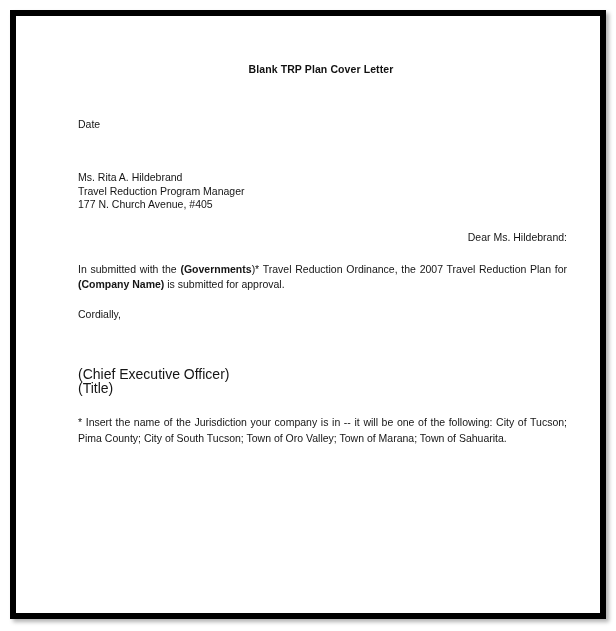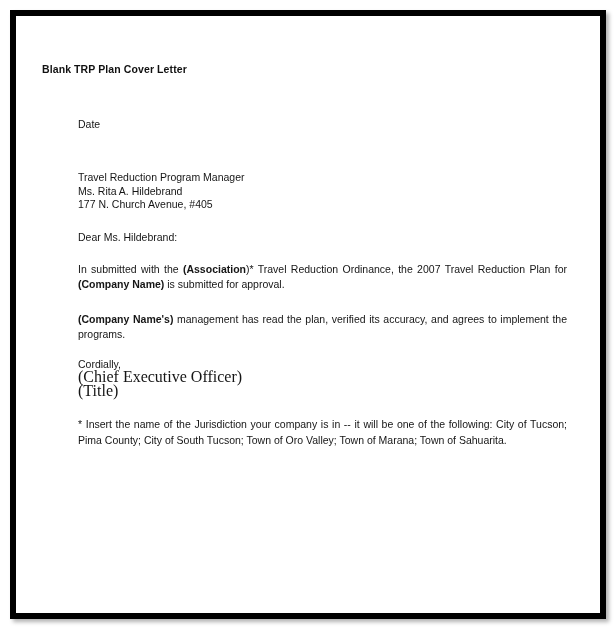--- a/index.html
+++ b/index.html
@@ -41,21 +41,21 @@
     position: relative;
     width: 100%;
     height: 100%;
     box-sizing: border-box;
     background: #ffffff;
     overflow: hidden;
   }
 
   
   .heading-block {
-    text-align: left;
+    text-align: center;
     padding-left: 26px;
   }
   .doc-title {
     font-size: 10.5px;
     font-weight: bold;
     color: #111111;
     letter-spacing: 0.1px;
     margin-top: 47px;
   }
   .doc-letterhead {
@@ -83,42 +83,43 @@
     font-size: 10.5px;
     color: #151515;
     line-height: 13.6px;
   }
   .address-line { white-space: pre; }
 
   .salutation {
     margin-top: 19px;
     font-size: 10.5px;
     color: #151515;
+    text-align: right;
   }
 
   .para {
     margin-top: 19px;
     font-size: 10.5px;
     color: #151515;
     line-height: 15.5px;
     text-align: justify;
   }
   .para b { font-weight: bold; }
 
   .closing {
     margin-top: 15px;
     font-size: 10.5px;
     color: #151515;
   }
 
   .signature-block {
-    font-size: 16px;
+    margin-top: 48px;
+    font-size: 14px;
     color: #151515;
     line-height: 13.8px;
-    font-family: Liberation Serif, serif;
   }
   .signature-line { white-space: pre; }
 
   .footnote {
     margin-top: 20px;
     font-size: 10.5px;
     color: #151515;
     line-height: 15.5px;
     text-align: justify;
   }
@@ -132,30 +133,29 @@
 
       <div class="heading-block">
         <div class="doc-title">Blank TRP Plan Cover Letter</div>
       </div>
 
       <div class="body-area">
 
         <div class="date-line">Date</div>
 
         <div class="address-block">
+          <div class="address-line">Ms. Rita A. Hildebrand</div>
           <div class="address-line">Travel Reduction Program Manager</div>
-          <div class="address-line">Ms. Rita A. Hildebrand</div>
           <div class="address-line">177 N. Church Avenue, #405</div>
         </div>
 
         <div class="salutation">Dear Ms. Hildebrand:</div>
 
-        <div class="para"><span>In submitted with the </span><b>(Association</b><span>)* Travel Reduction Ordinance, the 2007 Travel Reduction Plan for </span><b>(Company Name)</b><span> is submitted for approval.</span></div>
+        <div class="para"><span>In submitted with the </span><b>(Governments</b><span>)* Travel Reduction Ordinance, the 2007 Travel Reduction Plan for </span><b>(Company Name)</b><span> is submitted for approval.</span></div>
 
-        <div class="para"><b>(Company Name's)</b><span> management has read the plan, verified its accuracy, and agrees to implement the programs.</span></div>
 
         <div class="closing">Cordially,</div>
 
         <div class="signature-block">
           <div class="signature-line">(Chief Executive Officer)</div>
           <div class="signature-line">(Title)</div>
         </div>
 
         <div class="footnote">* Insert the name of the Jurisdiction your company is in -- it will be one of the following: City of Tucson; Pima County; City of South Tucson; Town of Oro Valley; Town of Marana; Town of Sahuarita.</div>
 

